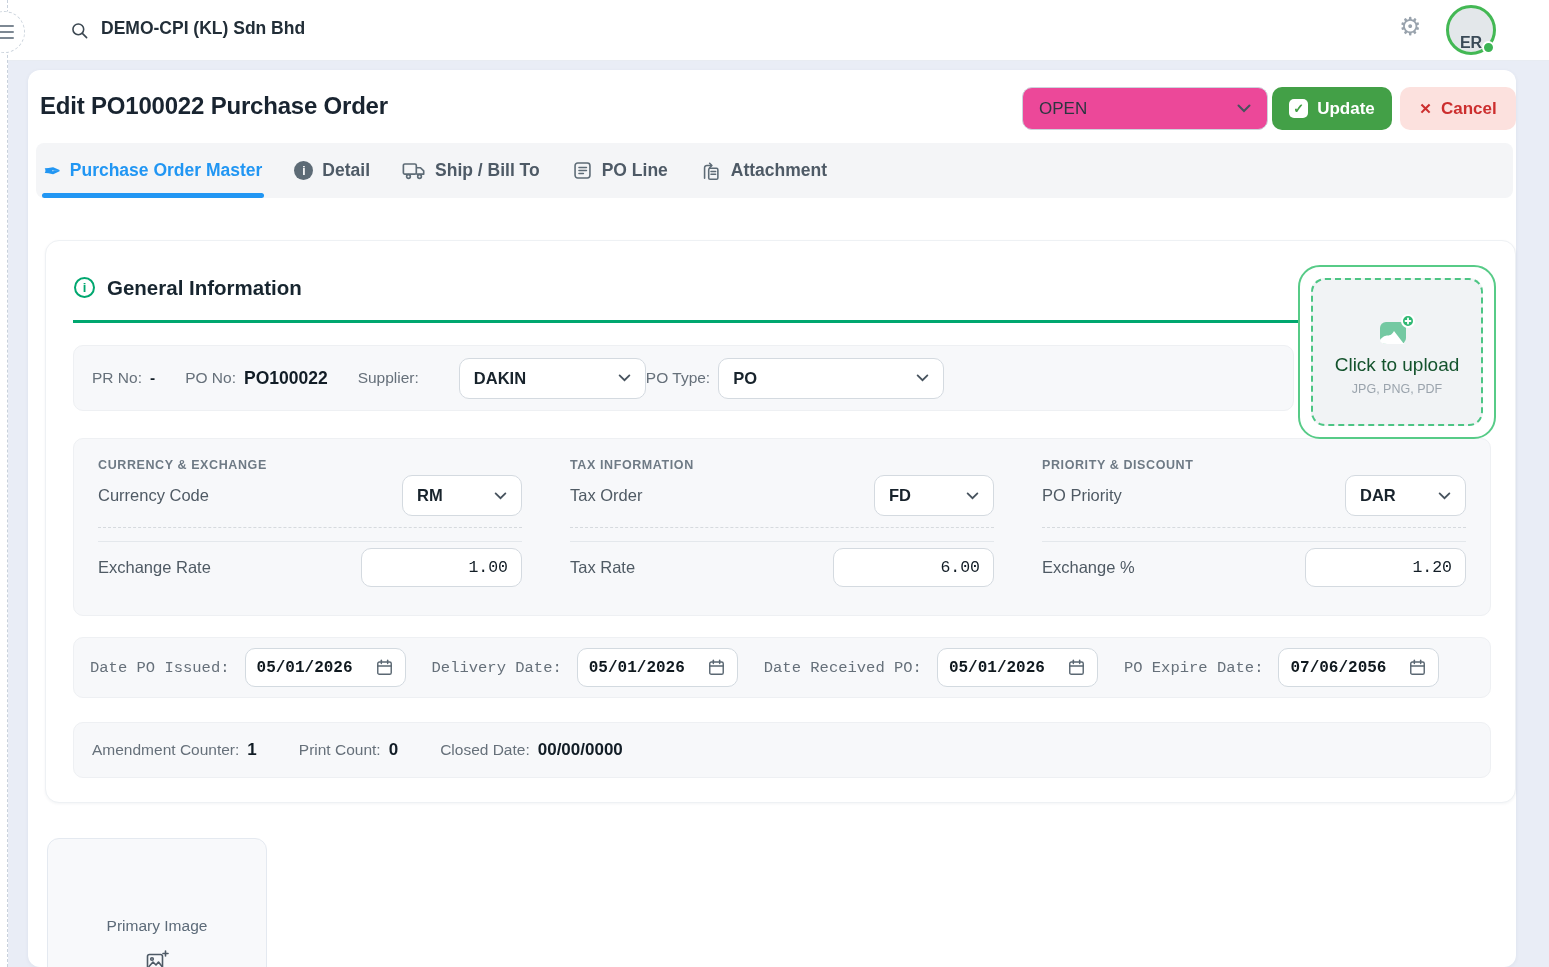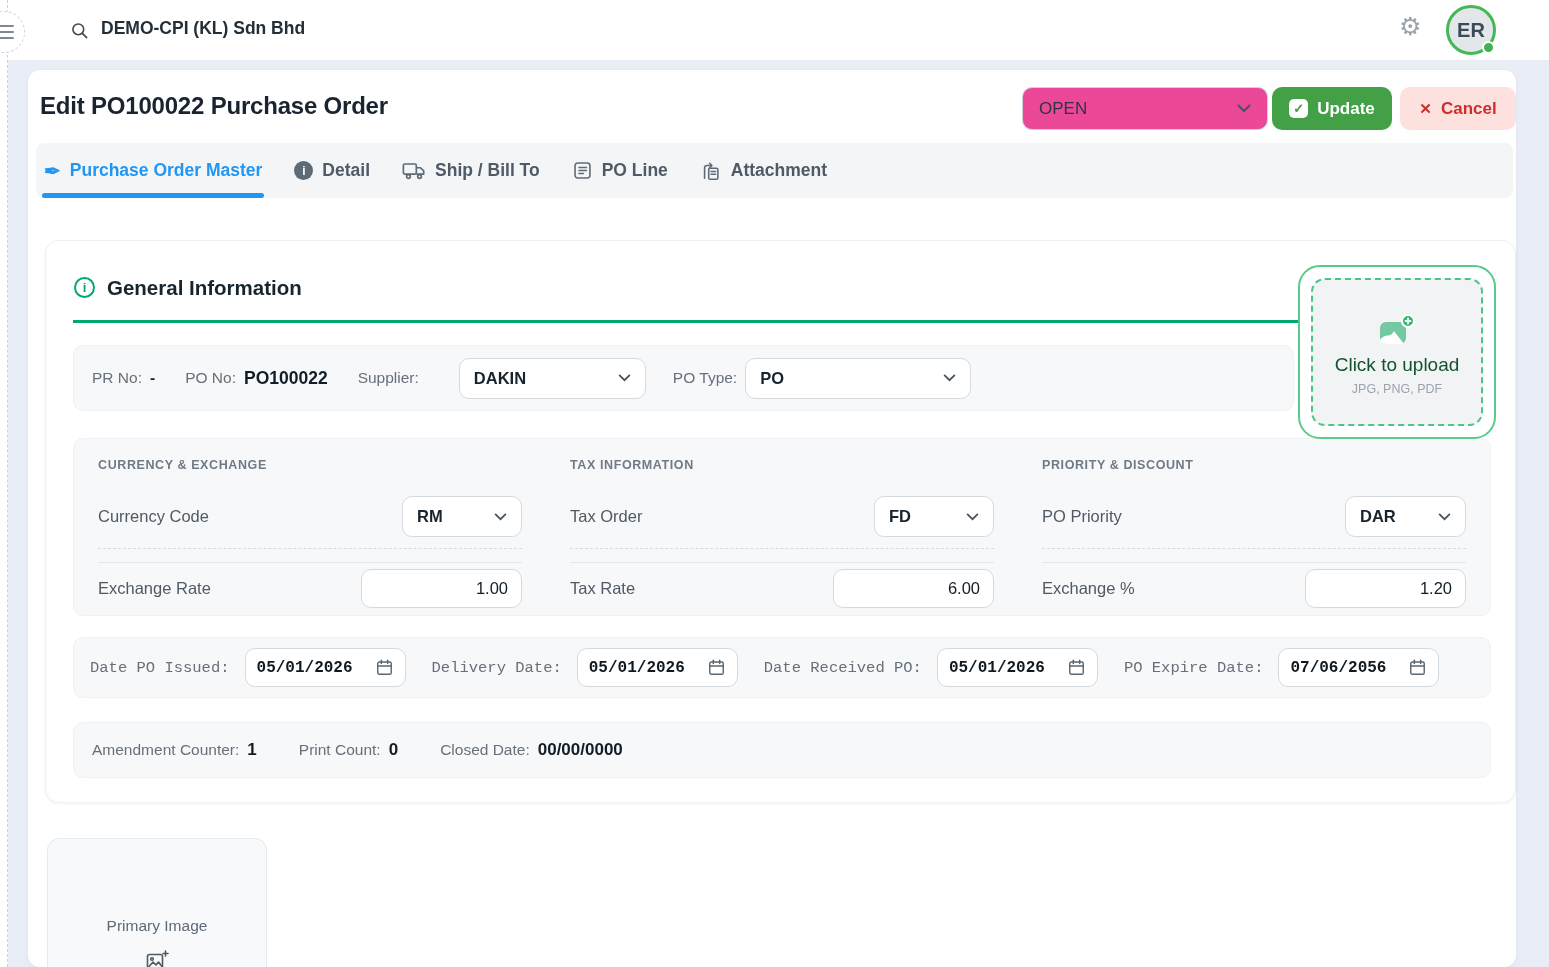--- a/index.html
+++ b/index.html
@@ -15,22 +15,22 @@
   .hamburger-bars{position:absolute;left:14px;top:13px;display:flex;flex-direction:column;gap:4px;}
   .hamburger-bars span{display:block;width:16px;height:2px;background:#7d8893;border-radius:2px;}
 
   
   .topbar{position:absolute;left:0;top:0;width:100%;height:61px;background:#ffffff;
           border-bottom:1px solid #e8ecf2;z-index:2;}
   .search-ic{position:absolute;left:70px;top:21px;width:19px;height:19px;cursor:pointer;}
   .company{position:absolute;left:101px;top:18px;font-size:17.5px;font-weight:700;color:#222e38;}
   .gear{position:absolute;left:1399px;top:14px;font-size:25px;color:#99a3ad;cursor:pointer;line-height:1;}
   .avatar{position:absolute;left:1446px;top:5px;width:50px;height:50px;border-radius:50%;
-          border:3px solid #43b854;background:#e3e7ea;display:flex;align-items:center;justify-content:center;
-          font-size:20px;font-weight:700;color:#3a4a57;cursor:pointer;}
+          border:3px solid #43b854;background:#e3e7ea;display:flex;align-items:flex-end;justify-content:center;
+          font-size:16px;font-weight:700;color:#3a4a57;cursor:pointer;}
   .avatar .dot{position:absolute;right:-2px;bottom:-2px;width:13px;height:13px;border-radius:50%;
           background:#3cb454;border:2px solid #ffffff;}
 
   
   .surface{position:absolute;left:28px;top:70px;width:1488px;height:897px;background:#ffffff;
            border-radius:12px;box-shadow:0 1px 4px rgba(25,45,80,.06);z-index:1;}
 
   .page-title{position:absolute;left:12px;top:22px;font-size:24px;font-weight:800;color:#192430;letter-spacing:-.2px;}
 
   .status-select{position:absolute;left:994px;top:17px;width:246px;height:43px;background:#ec4899;
@@ -81,27 +81,27 @@
   
   .identity{left:27px;top:104px;width:1221px;height:66px;display:flex;align-items:center;padding:0 18px;}
   .identity .grp{display:flex;align-items:center;gap:8px;}
   .sel{background:#fff;border:1.5px solid #d4dae0;border-radius:10px;height:41px;display:flex;
        align-items:center;justify-content:space-between;padding:0 14px;font-size:16.5px;font-weight:600;
        color:#18232c;cursor:pointer;}
 
   
   .cols{left:27px;top:197px;width:1418px;height:178px;display:flex;}
   .col{flex:1;padding:19px 24px 0 24px;}
-  .col-h{font-size:12.5px;font-weight:700;letter-spacing:.6px;color:#6e7a85;margin-bottom:22px;}
+  .col-h{font-size:12.5px;font-weight:700;letter-spacing:.6px;color:#6e7a85;margin-bottom:1px;}
   .frow{display:flex;align-items:center;justify-content:space-between;height:45px;}
   .frow .flabel{font-size:16.5px;color:#4f5a64;}
   .sep-dash{border-top:1px dashed #d6dade;margin-top:9px;}
   .sep-solid{border-top:1px solid #e4e8ec;margin-top:13px;margin-bottom:3px;}
   .num-input{width:161px;height:39px;background:#fff;border:1.5px solid #d4dae0;border-radius:10px;
-       display:flex;align-items:center;justify-content:flex-end;padding:0 13px;font-size:16.5px;color:#121d26;}
+       display:flex;align-items:center;justify-content:flex-end;padding:0 13px;font-size:16.5px;color:#121d26;font-family:Liberation Mono, monospace;}
 
   
   .dates{left:27px;top:396px;width:1418px;height:61px;display:flex;align-items:center;padding:0 16px;}
   .ditem{display:flex;align-items:center;gap:15px;margin-right:26px;font-family:Liberation Mono, monospace;}
   .datebox{width:161px;height:39px;background:#fff;border:1.5px solid #d3dae0;border-radius:10px;
        display:flex;align-items:center;justify-content:space-between;padding:0 11px;cursor:pointer;}
   .datebox .dval{font-size:16px;font-weight:700;color:#10191f;}
 
   
   .counters{left:27px;top:481px;width:1418px;height:56px;display:flex;align-items:center;padding:0 18px;gap:10px;}
@@ -229,21 +229,21 @@
 
       <div class="graybox identity">
         <div class="grp" style="margin-right:30px;">
           <span class="lbl">PR No:</span>
           <span class="val-b" style="font-size:15.5px;">-</span>
         </div>
         <div class="grp" style="margin-right:30px;">
           <span class="lbl">PO No:</span>
           <span class="val-b" style="font-size:17.5px;">PO100022</span>
         </div>
-        <div class="grp" style="margin-right:27px;gap:40px;">
+        <div class="grp" style="gap:40px;">
           <span class="lbl">Supplier:</span>
           <div class="sel" style="width:187px;">
             <span>DAKIN</span>
             <svg width="13" height="8" viewBox="0 0 14 9" fill="none" stroke="#46525d" stroke-width="2" stroke-linecap="round">
                 <path d="M1.5 1.5 L7 7 L12.5 1.5"></path>
               </svg>
           </div>
         </div>
         <div class="grp">
           <span class="lbl">PO Type:</span>

